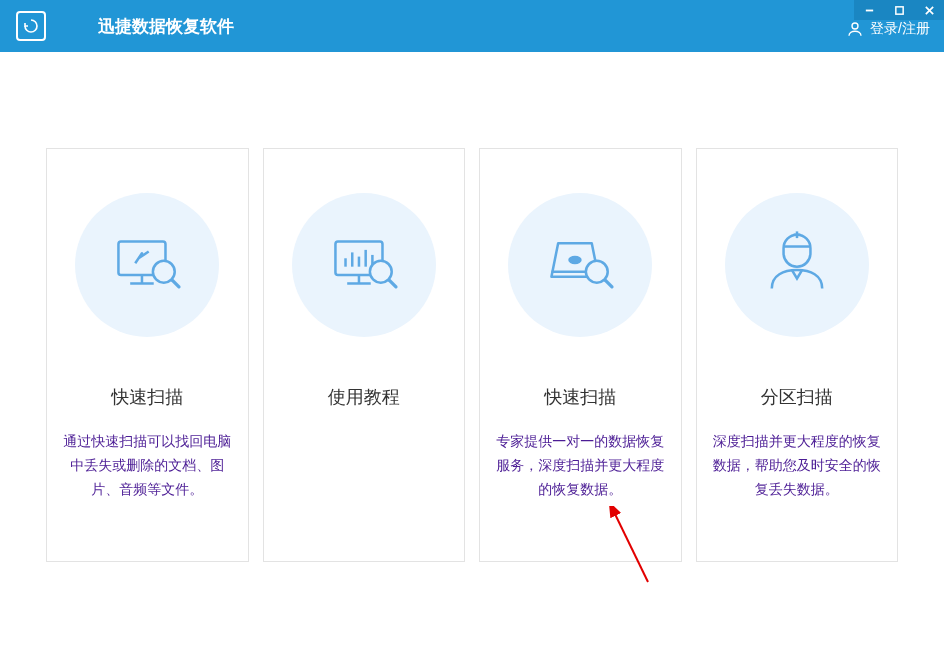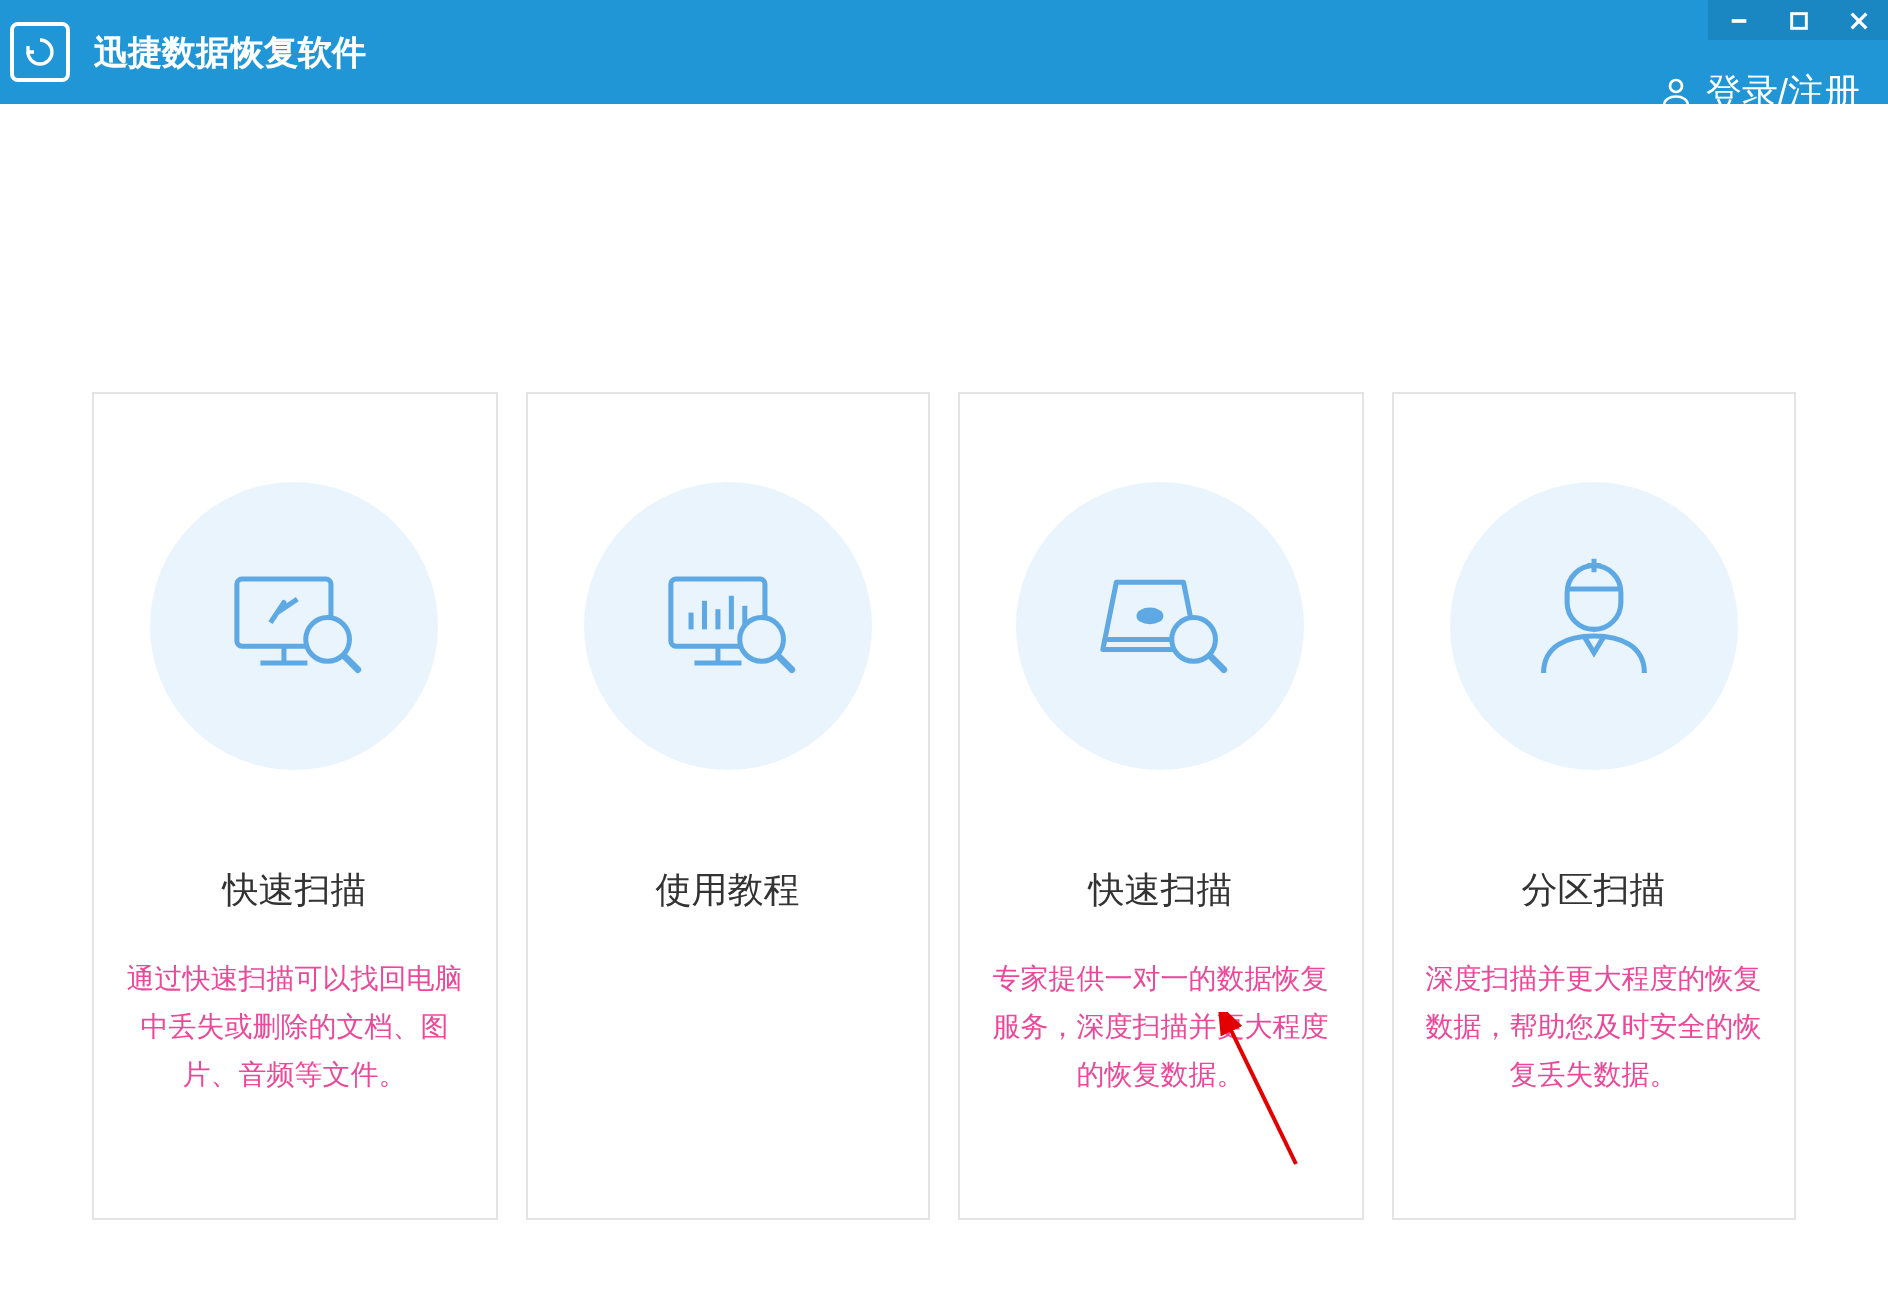--- a/index.html
+++ b/index.html
@@ -9,22 +9,23 @@
       font-family: "Microsoft YaHei", Arial, sans-serif;
       background: #ffffff;
       overflow: hidden;
       position: relative;
     }
     .titlebar {
       height: 52px;
       background: #2196d6;
       display: flex;
       align-items: center;
-      padding: 0 0 0 5px;
+      padding: 0 0 0 16px;
       position: relative;
+      gap: 40px;
     }
     .app-logo {
       width: 30px;
       height: 30px;
       border: 2px solid #ffffff;
       border-radius: 4px;
       display: flex;
       align-items: center;
       justify-content: center;
       margin-right: 12px;
@@ -36,23 +37,22 @@
       font-weight: bold;
     }
     .header-actions {
       margin-left: auto;
       display: flex;
       align-items: center;
       height: 100%;
     }
     .header-btn {
       display: flex;
-      align-items: center;
       color: #ffffff;
-      font-size: 18px;
+      font-size: 14px;
       padding: 0 14px;
       height: 100%;
       cursor: pointer;
       margin-top: 40px;
     }
     .header-btn svg { width: 18px; height: 18px; margin-right: 6px; }
     .window-controls {
       position: absolute;
       top: 0;
       right: 0;
@@ -66,21 +66,20 @@
       align-items: center;
       justify-content: center;
       cursor: pointer;
       color: #ffffff;
     }
     .win-ctrl svg { width: 11px; height: 11px; }
     .content {
       padding: 96px 46px 0 46px;
       display: flex;
       gap: 14px;
-      margin-top: 48px;
     }
     .card {
       flex: 1;
       border: 1px solid #e3e3e3;
       height: 414px;
       background: #ffffff;
       display: flex;
       flex-direction: column;
       align-items: center;
       padding: 44px 14px 20px 14px;
@@ -98,21 +97,21 @@
       position: relative;
     }
     .card-icon svg { width: 84px; height: 84px; }
     .card-title {
       font-size: 18px;
       color: #333333;
       margin-bottom: 20px;
     }
     .card-desc {
       font-size: 14px;
-      color: #ec4899;
+      color: #4c1d95;
       text-align: center;
       line-height: 24px;
     }
     .arrow {
       position: absolute;
       left: 608px;
       top: 506px;
       pointer-events: none;
     }
   </style>

